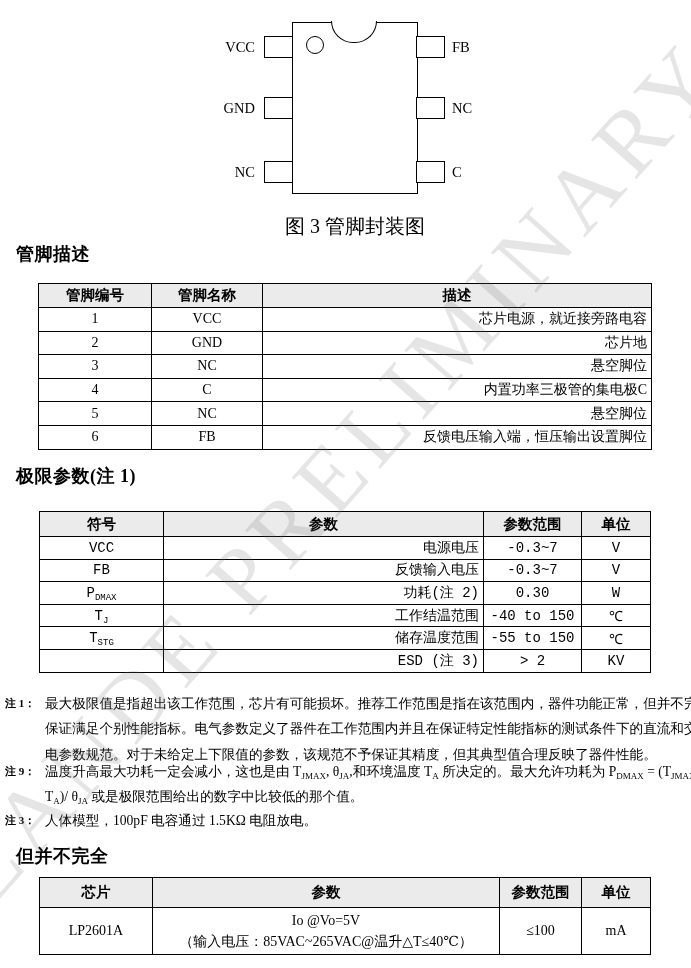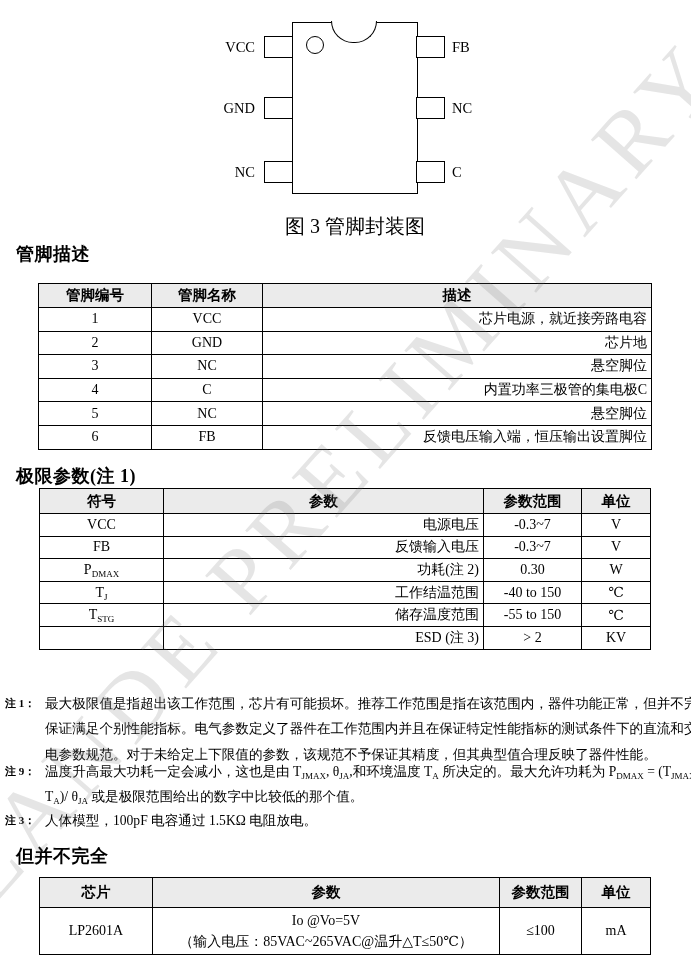--- a/index.html
+++ b/index.html
@@ -32,21 +32,21 @@
   .h1{position:absolute;left:16px;font-size:18px;font-weight:bold;letter-spacing:0.5px;}
   .h-pin{top:242px;} .h-lim{top:464px;} .h-rec{top:844px;}
   
   table{border-collapse:collapse;table-layout:fixed;position:absolute;background:transparent;}
   th,td{border:1px solid #000;font-size:14px;padding:0 4px;overflow:hidden;}
   th{background:#ebebeb;font-weight:bold;font-size:14.5px;border-bottom:1.6px solid #000;text-align:center;}
   table{border:1.7px solid #000;}
   td.c{text-align:center;} td.l{text-align:right;padding-left:9px;}
   .t-pin{left:38px;top:283px;width:613px;}
   .t-pin th{height:23px;} .t-pin td{height:22.6px;}
-  .t-lim{left:39px;top:488px;width:611px;}
+  .t-lim{left:39px;top:511px;width:611px;font-family:Liberation Mono, monospace;}
   .t-lim th{height:24px;} .t-lim td{height:21.6px;}
   .t-rec{left:39px;top:877px;width:611px;}
   .t-rec th{height:29px;} .t-rec td{height:46px;}
   sub{font-size:9px;line-height:0;vertical-align:-3px;letter-spacing:0;text-align:right;}
   .param-2line{text-align:center;line-height:21px;font-size:14px;}
   
   .note{position:absolute;left:5px;display:flex;align-items:flex-start;z-index:1;}
   .note-label{font-weight:bold;font-size:11px;width:40px;flex-shrink:0;line-height:25.4px;}
   .note-body{font-size:13.6px;line-height:25.4px;}
   .note-line{white-space:nowrap;}
@@ -228,21 +228,21 @@
         <th>参数</th>
         <th>参数范围</th>
         <th>单位</th>
       </tr>
     </thead>
     <tbody>
       <tr>
         <td class="c">LP2601A</td>
         <td class="c">
           <div class="param-2line">Io @Vo=5V</div>
-          <div class="param-2line">（输入电压：85VAC~265VAC@温升△T≤50℃）</div>
+          <div class="param-2line">（输入电压：85VAC~265VAC@温升△T≤40℃）</div>
         </td>
         <td class="c">≤100</td>
         <td class="c">mA</td>
       </tr>
     </tbody>
   </table>
 
 </div>
 
 </body></html>

